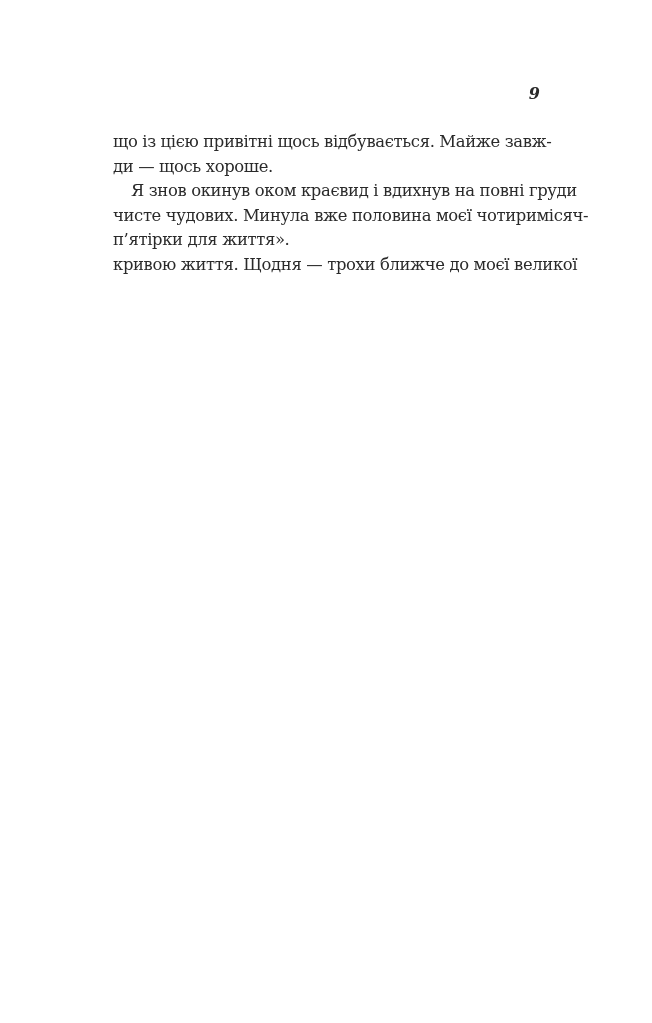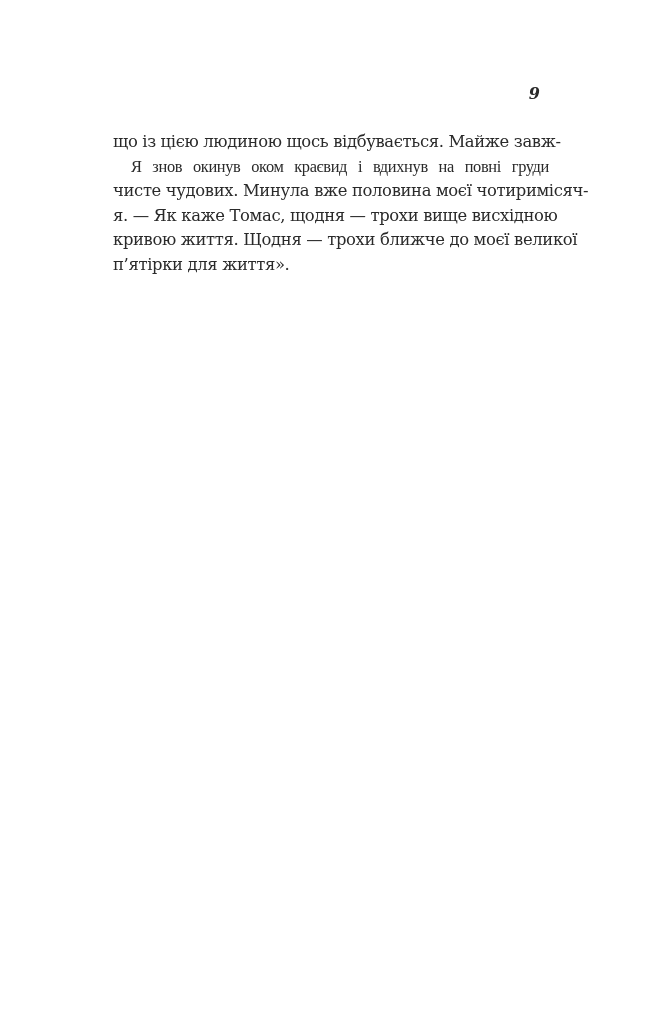--- a/index.html
+++ b/index.html
@@ -41,34 +41,33 @@
       white-space: nowrap;
       text-align: justify;
       text-align-last: justify;
       letter-spacing: -0.35px;
     }
     .line.last {
       text-align-last: left;
     }
     .line.indent {
       padding-left: 18px;
-      font-family: Liberation Serif, serif;
     }
   </style>
 </head>
 <body>
 
 <div>
   <div class="page-number">9</div>
 
   <div class="body-text">
     <div>
-      <span class="line">що із цією людиною щось відбувається. Майже завж-</span>
+      <span class="line">що із цією привітні щось відбувається. Майже завж-</span>
+      <span class="line last">ди — щось хороше.</span>
     </div>
     <div>
       <span class="line indent">Я знов окинув оком краєвид і вдихнув на повні груди</span>
       <span class="line">чисте чудових. Минула вже половина моєї чотиримісяч-</span>
-      <span class="line">я. — Як каже Томас, щодня — трохи вище висхідною</span>
+      <span class="line last">п’ятірки для життя».</span>
       <span class="line">кривою життя. Щодня — трохи ближче до моєї великої</span>
-      <span class="line last">п’ятірки для життя».</span>
     </div>
   </div>
 </div>
 
 </body></html>

